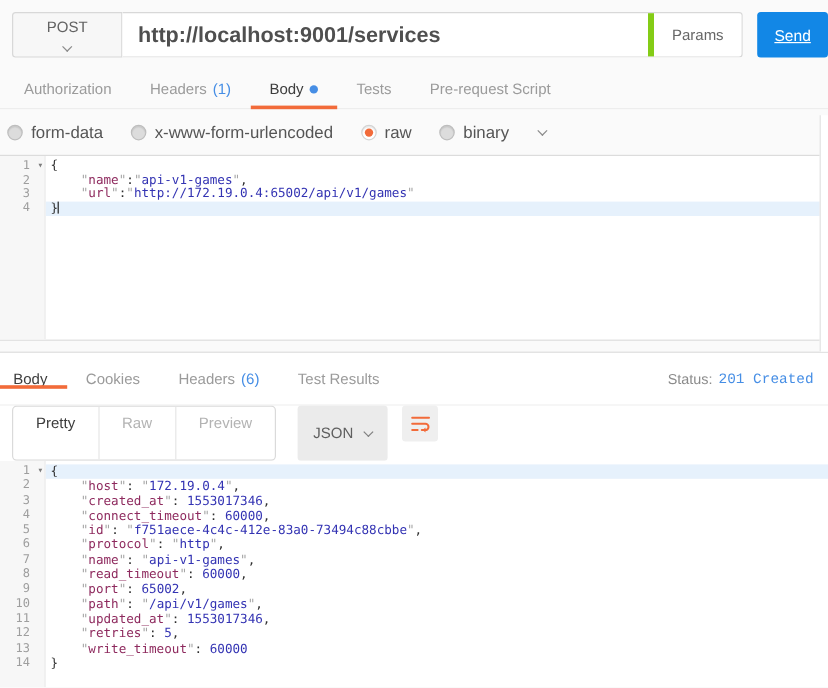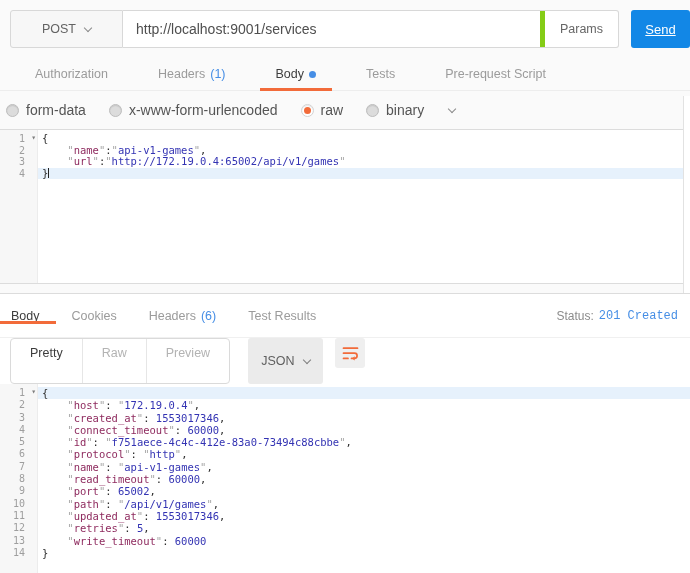--- a/index.html
+++ b/index.html
@@ -7,43 +7,43 @@
   #app {
     width:690px; height:573px; position:relative; overflow:hidden;
     background:#fafafa;
     font-family:"Liberation Sans", sans-serif;
     -webkit-font-smoothing:antialiased;
   }
 
   
   .urlbar { display:flex; padding:10px 0 10px 10px; height:58px; }
   .method-box {
-    width:113px; height:38px; display:flex; align-items:center; justify-content:center; gap:9px;
+    width:92px; height:38px; display:flex; align-items:center; justify-content:center; gap:9px;
     border:1px solid #d8d8d8; border-radius:3px 0 0 3px; background:#f7f7f7;
-    font-size:12.5px; color:#636363; cursor:pointer;
+    font-size:12.5px; color:#636363; cursor:pointer;flex-direction:column;
   }
   .url-box {
     flex:1; height:38px; display:flex; align-items:stretch;
     border:1px solid #d8d8d8; border-left:none; border-radius:0 3px 3px 0; background:#fff;
   }
-  .url-text { flex:1; display:flex; align-items:center; padding:0 13px; font-size:14px; color:#4f4f4f; }
+  .url-text { flex:1; display:flex; align-items:center; padding:0 13px; font-size:18px; color:#4f4f4f;font-weight:bold; }
   .params-btn {
     width:78px; display:flex; align-items:center; justify-content:center;
     border-left:5px solid #84cc16; font-size:12.5px; color:#666; cursor:pointer;
   }
   .send-btn {
     margin-left:12px; width:59px; height:38px; flex:0 0 auto;
     display:flex; align-items:center; justify-content:center;
     border-radius:3px; color:#fff; font-size:13px; cursor:pointer;text-decoration:underline;
   }
   .chev { width:6px; height:6px; border-right:1.5px solid #8a8a8a; border-bottom:1.5px solid #8a8a8a;
     transform:rotate(45deg); margin-top:-3px; display:inline-block; }
 
   
-  .req-tabs { display:flex; height:33px; padding-left:19px; border-bottom:1px solid #ededed; position:relative;gap:18px; }
+  .req-tabs { display:flex; height:33px; padding-left:4px; border-bottom:1px solid #ededed; position:relative; }
   .tab { position:relative; display:flex; align-items:center; gap:5px; padding:0 16px;
     font-size:12.5px; color:#9b9b9b; cursor:pointer; }
   .tab.active { color:#3d3d3d; }
   .tab.active::after { content:""; position:absolute; left:0; right:0; bottom:-1px; height:3px; background:#F26B3A; }
   .tab .count { color:#468EE5; }
   .tab .dot { width:7px; height:7px; border-radius:50%; background:#468EE5; }
 
   
   .radio-row { display:flex; align-items:center; height:38px; padding-left:6px; gap:23px;
     font-size:14px; color:#555; }

